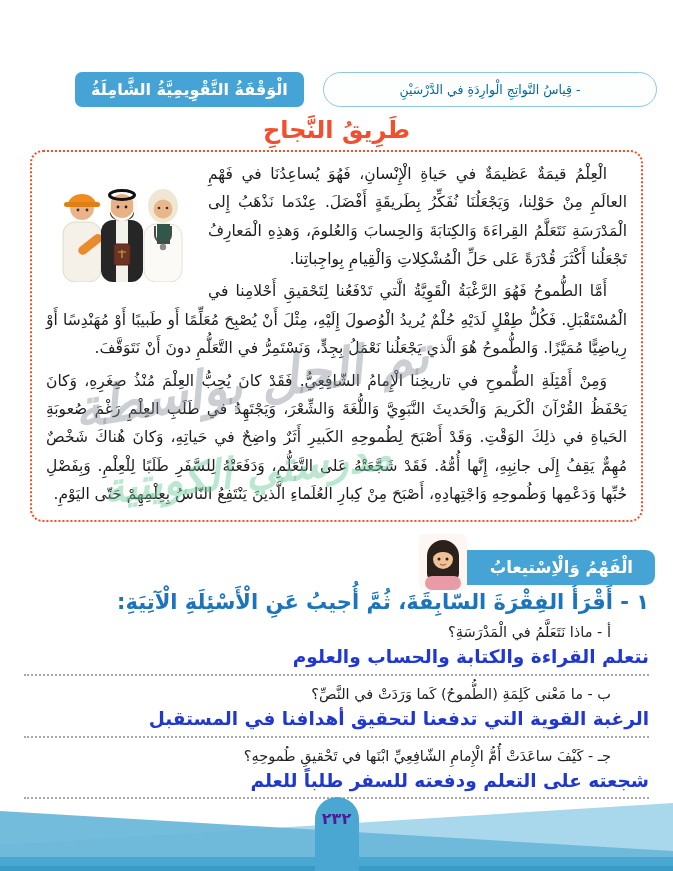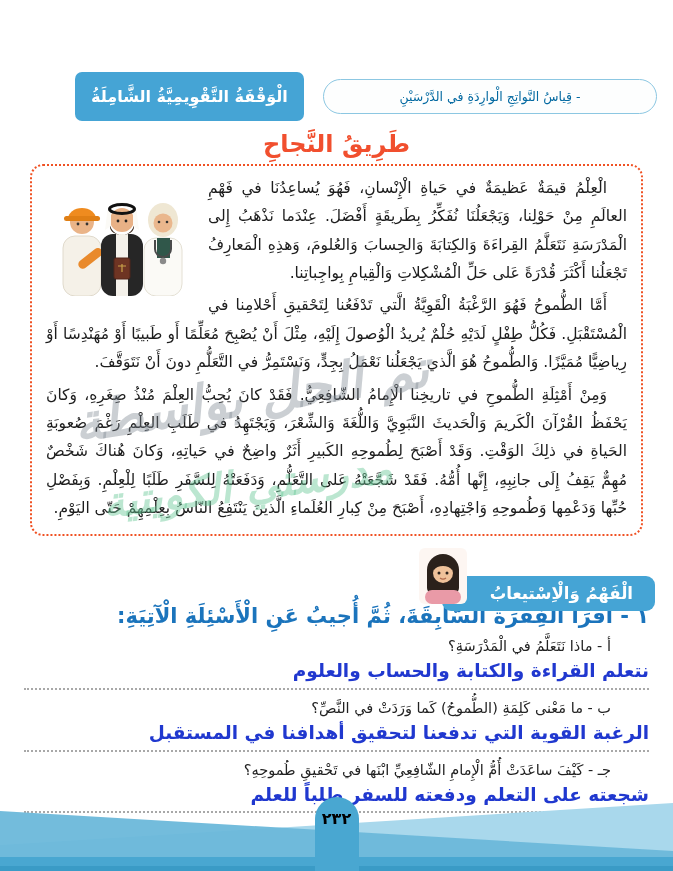--- a/index.html
+++ b/index.html
@@ -11,21 +11,21 @@
     direction:rtl;
     font-family:"DejaVu Sans",sans-serif;
   }
   
   .top-row{
     display:flex;justify-content:space-between;align-items:center;
     padding:72px 16px 0 75px;
   }
   .eval-badge{
     background:#45a4d5;color:#fff;font-weight:bold;font-size:16px;
-    padding:15px 16px;border-radius:7px;white-space:nowrap;
+    padding:8px 16px;border-radius:7px;white-space:nowrap;
   }
   .outcomes-pill{
     border:1.5px solid #8cc7e2;border-radius:18px;background:#fdfefe;
     color:#0369a1;font-size:12.5px;padding:9px 16px;width:300px;text-align:center;
     white-space:nowrap;
   }
   
   .lesson-title{
     text-align:center;color:#f14f2e;font-weight:bold;font-size:24px;
     margin:9px 0 6px;
@@ -55,21 +55,21 @@
   }
   .wm-green{
     top:295px;left:70px;font-size:42px;color:rgba(105,200,150,.45);
     transform:rotate(-7deg);
   }
   
   .comp-header{
     position:relative;margin:16px 18px 4px;height:46px;
   }
   .comp-badge{
-    position:absolute;right:0;top:24px;
+    position:absolute;right:0;top:12px;
     background:#45a4d5;color:#fff;font-weight:bold;font-size:16.5px;
     padding:8px 22px 8px 48px;border-radius:9px;
   }
   .comp-avatar{
     position:absolute;right:188px;top:-4px;width:48px;height:56px;z-index:2;
   }
   
   .q1-title{
     margin:6px 24px 2px;color:#1b74bc;font-weight:bold;font-size:21px;
   }
@@ -79,21 +79,21 @@
   .q-answer{
     margin:0 24px;padding:2px 0 3px;
     color:#2038cf;font-weight:bold;font-size:18.5px;line-height:1.45;
     border-bottom:2px dotted #a8a8a8;
   }
   
   .footer-waves{position:absolute;bottom:0;left:0;width:673px;height:76px;}
   .page-tab{
     position:absolute;bottom:0;left:50%;transform:translateX(-50%);
     width:44px;height:74px;background:#49a7d1;border-radius:22px 22px 0 0;
-    color:#000000;font-weight:bold;font-size:16px;text-align:center;
+    color:#4c1d95;font-weight:bold;font-size:16px;text-align:center;
     padding-top:12px;box-sizing:border-box;z-index:5;
   }
 </style>
 </head>
 <body>
 
 <div class="page">
 
   <div class="top-row">
     <div class="outcomes-pill">- قِياسُ النَّواتِجِ الْوارِدَةِ في الدَّرْسَيْنِ</div>

